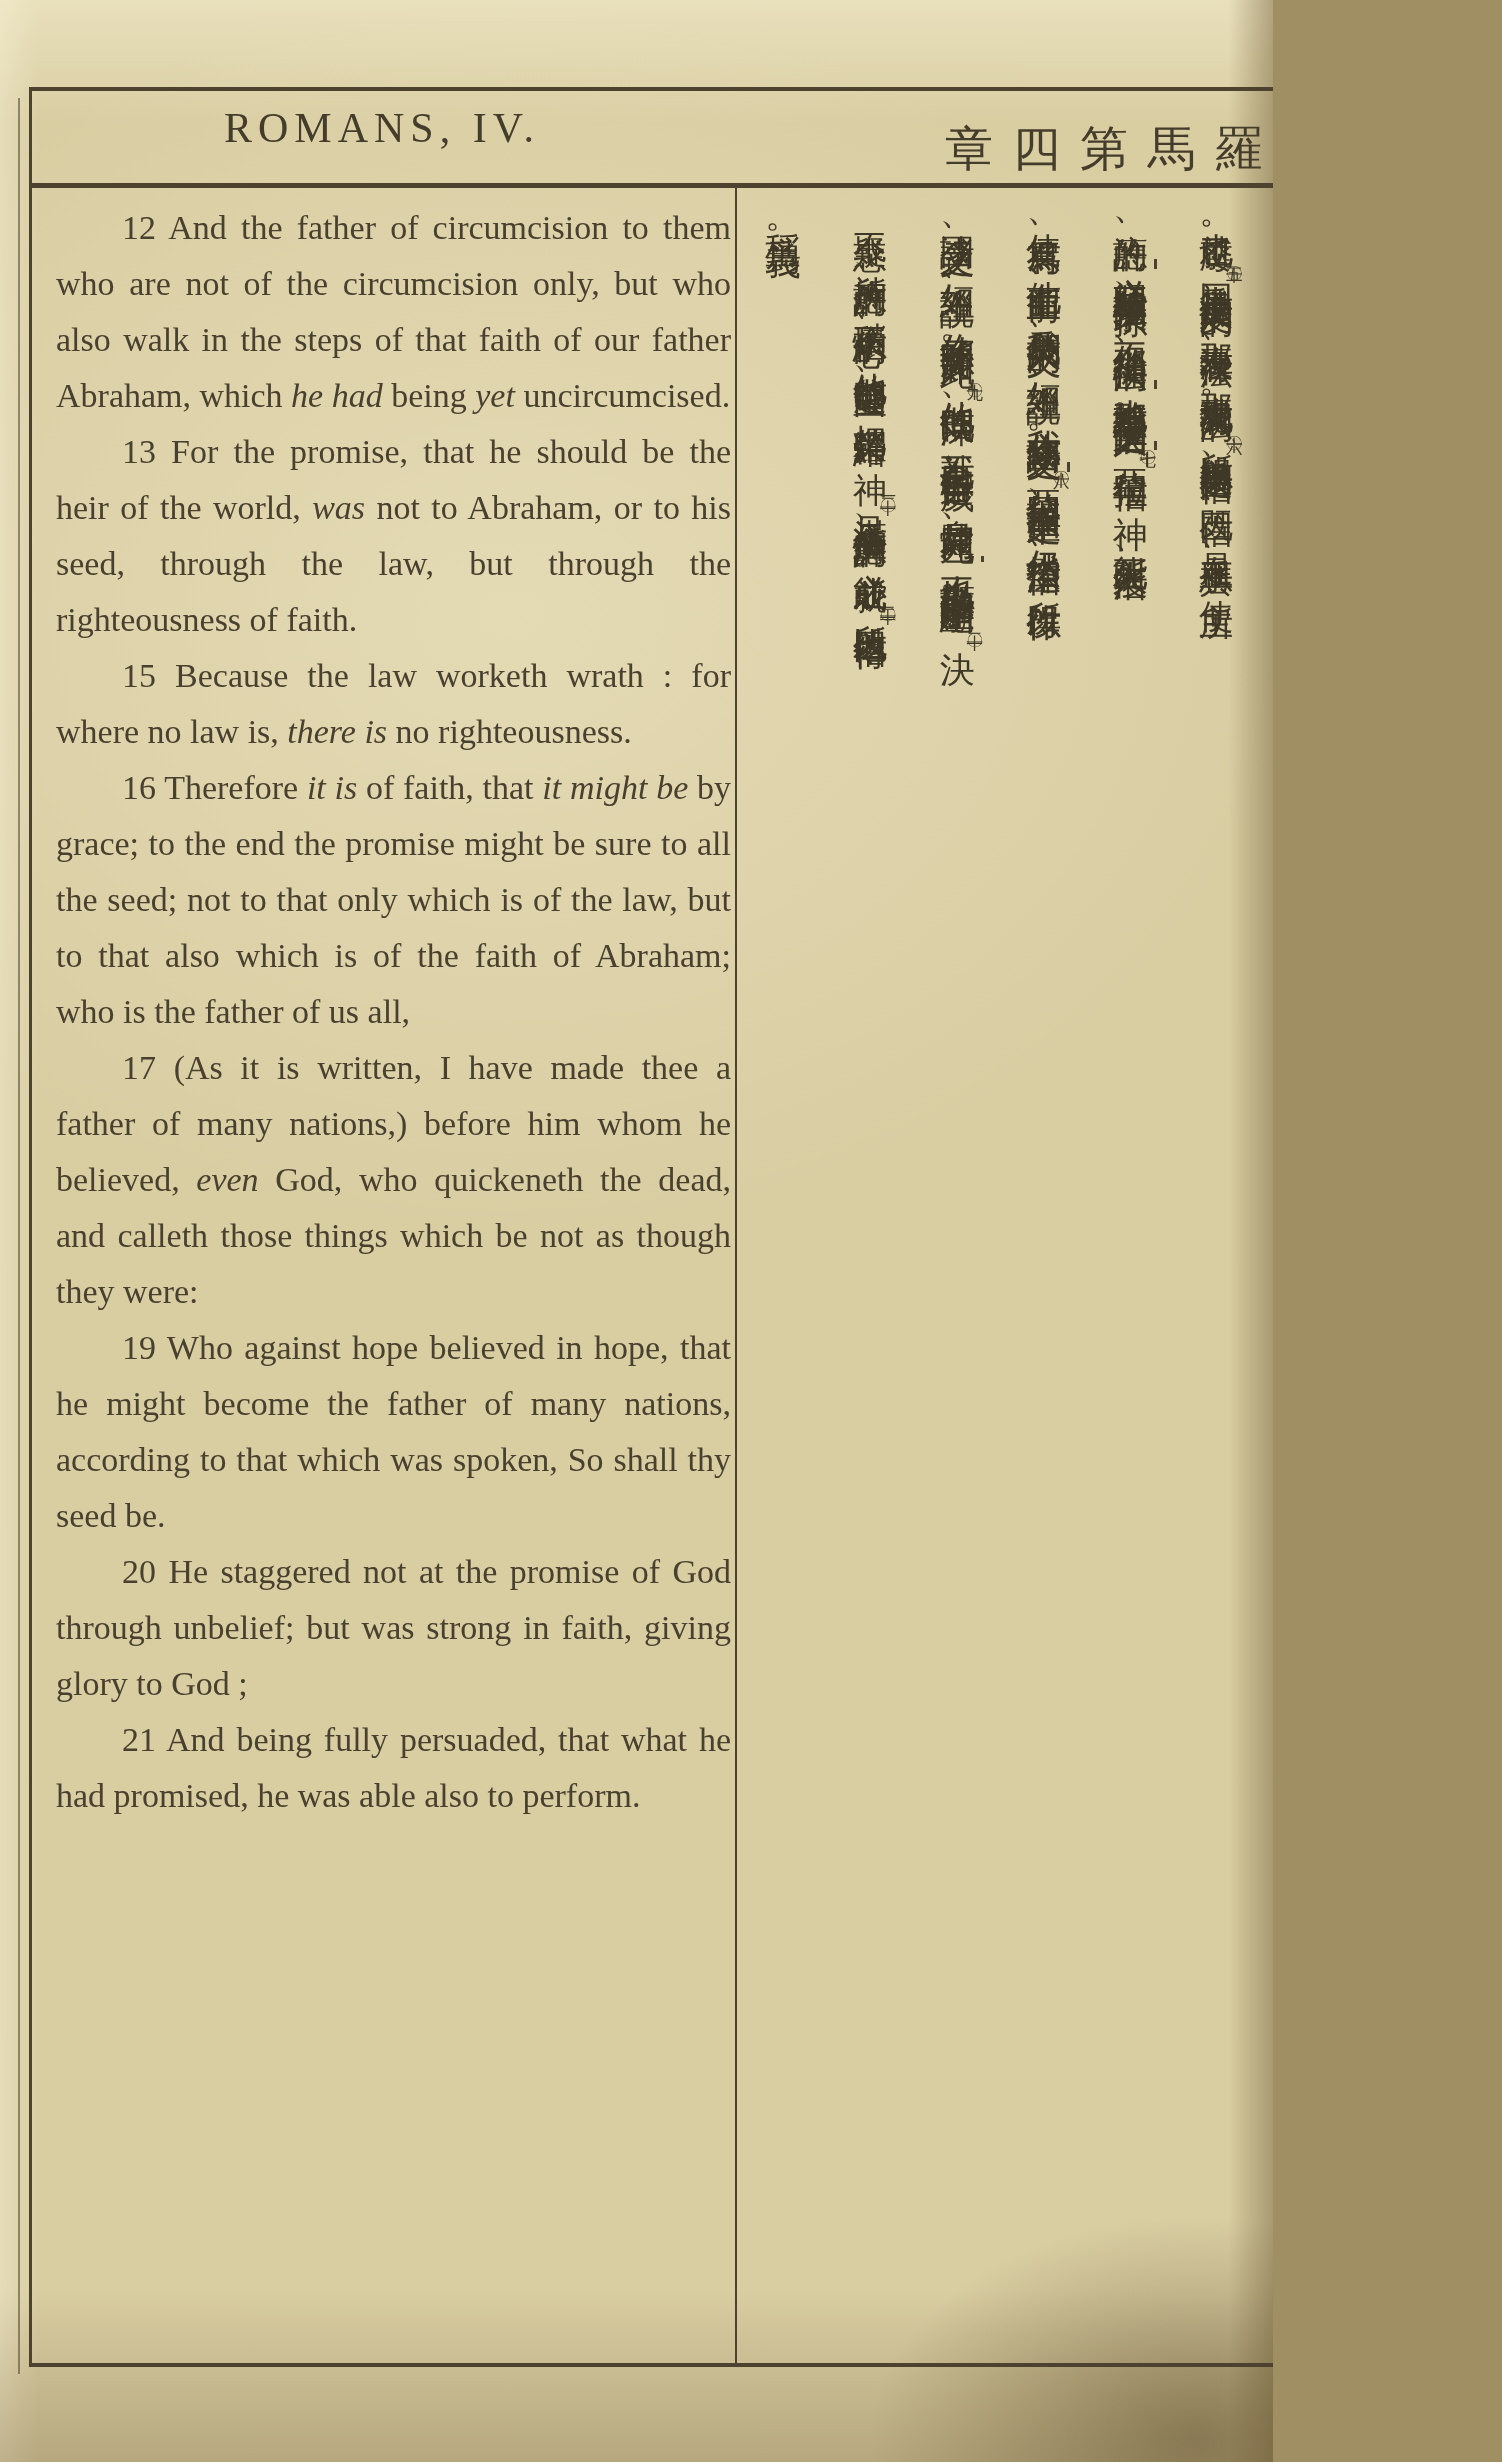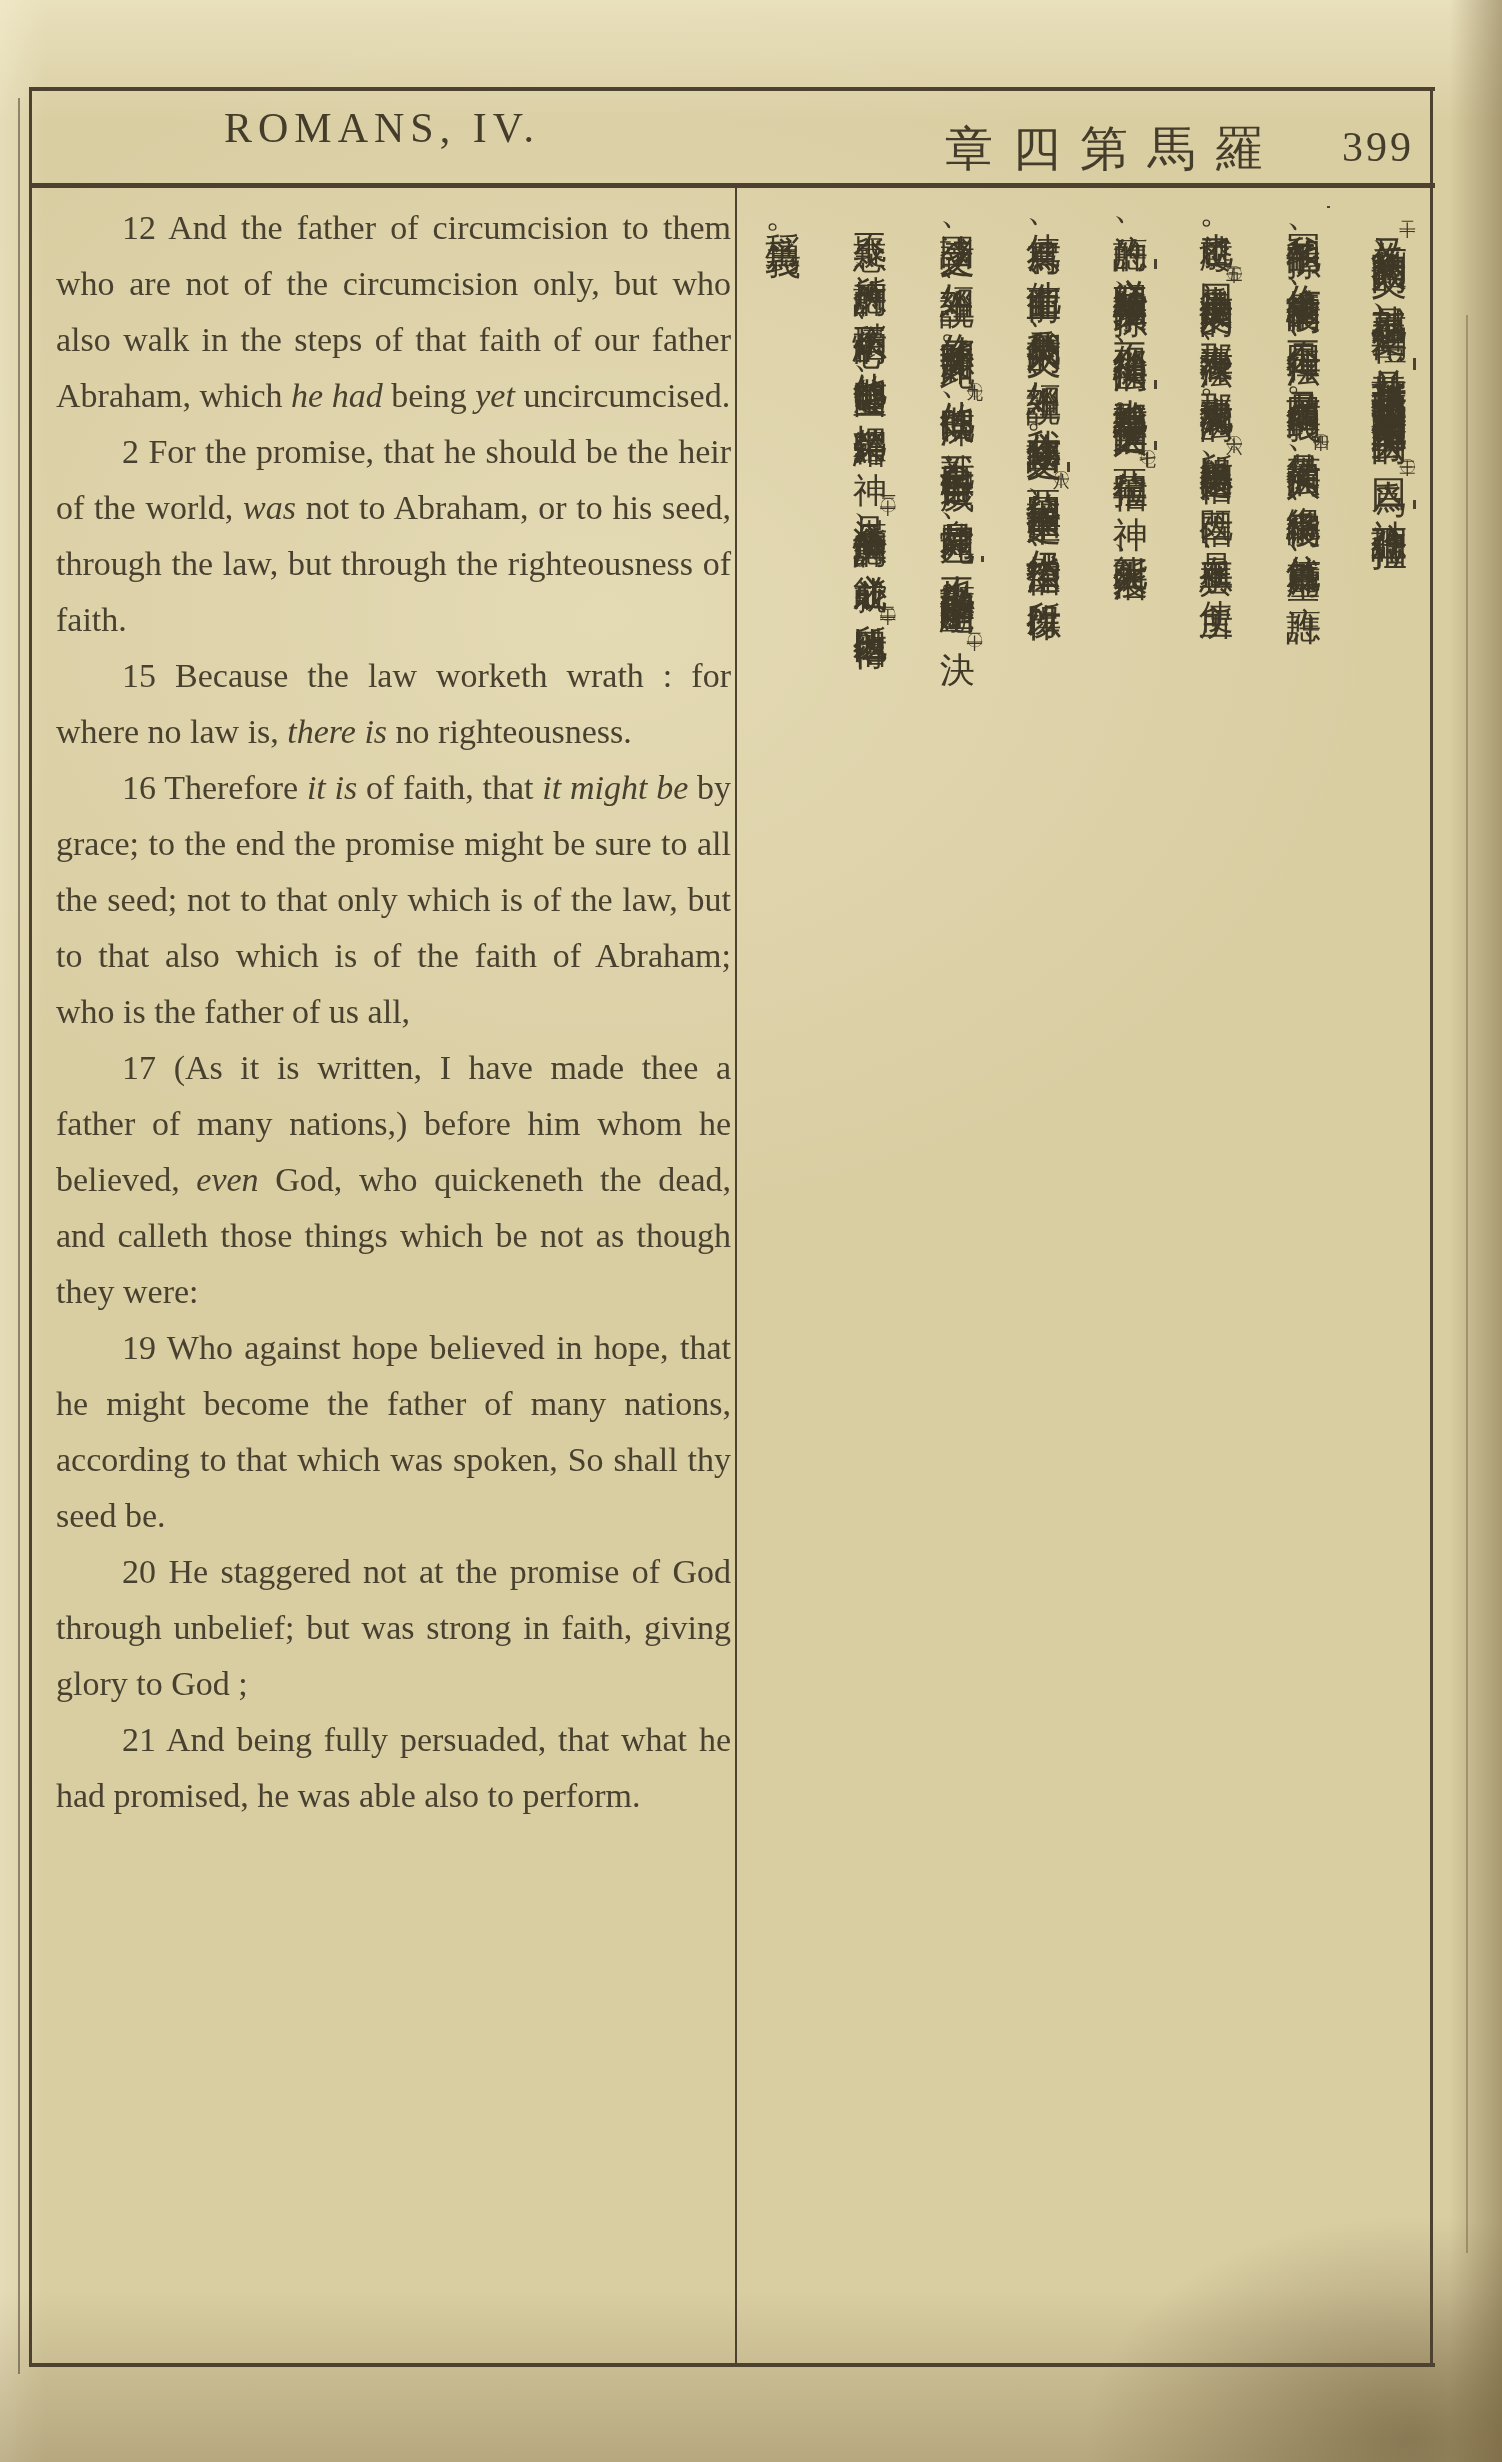--- a/index.html
+++ b/index.html
@@ -1,17 +1,17 @@
 <!DOCTYPE html>
 <html style="font-size:12px"><head>
 <meta charset="utf-8">
 <style>
   html,body{margin:0;padding:0;background:#9f8f63;}
   .sheet{
-    position:relative;width:1502px;height:2462px;overflow:hidden;
+    position:relative;width:1273px;height:2462px;overflow:hidden;
     background-color:#d9cda2;
     background-image:
       radial-gradient(466px 315px at 94% 99%, rgba(96,78,44,0.55), rgba(96,78,44,0) 70%),
       linear-gradient(270deg, rgba(108,90,52,0.45), rgba(108,90,52,0) 3.5%),
       linear-gradient(0deg, rgba(118,98,60,0.35), rgba(118,98,60,0) 7%),
       linear-gradient(180deg, rgba(246,240,210,0.55), rgba(246,240,210,0) 5%),
       linear-gradient(90deg, rgba(242,236,206,0.5), rgba(242,236,206,0) 3%),
       radial-gradient(1052px 826px at 40% 25%, rgba(248,242,214,0.35), rgba(248,242,214,0) 75%);
     font-family:"Liberation Serif", serif;
     color:#453d2b;
@@ -85,21 +85,21 @@
   <div class="rule rule-right"></div>
   <div class="rule rule-divider"></div>
   <div class="rule edge-shadow"></div>
 
   <div class="hdr-left">ROMANS, IV.</div>
   <div class="hdr-right">章四第馬羅</div>
   <div class="page-num">399</div>
 
   <div class="english">
       <p class="verse"><span class="ct">12 And the father of circumcision to them who are not of the circumcision only, but who also walk in the steps of that faith of our father Abraham, which </span><em>he had</em><span class="ct"> being </span><em>yet</em><span class="ct"> uncircumcised.</span></p>
-      <p class="verse"><span class="ct">2 For the promise, that he should be the heir of the world, </span><em>was</em><span class="ct"> not to Abraham, or to his seed, through the law, but through the righteousness of faith.</span></p>
+      <p class="verse"><span class="ct">13 For the promise, that he should be the heir of the world, </span><em>was</em><span class="ct"> not to Abraham, or to his seed, through the law, but through the righteousness of faith.</span></p>
       <p class="verse"><span class="ct">15 Because the law worketh wrath : for where no law is, </span><em>there is</em><span class="ct"> no righteousness.</span></p>
       <p class="verse"><span class="ct">16 Therefore </span><em>it is</em><span class="ct"> of faith, that </span><em>it might be</em><span class="ct"> by grace; to the end the promise might be sure to all the seed; not to that only which is of the law, but to that also which is of the faith of Abraham; who is the father of us all,</span></p>
       <p class="verse"><span class="ct">17 (As it is written, I have made thee a father of many nations,) before him whom he believed, </span><em>even</em><span class="ct"> God, who quickeneth the dead, and calleth those things which be not as though they were:</span></p>
       <p class="verse"><span class="ct">19 Who against hope believed in hope, that he might become the father of many nations, according to that which was spoken, So shall thy seed be.</span></p>
       <p class="verse"><span class="ct">20 He staggered not at the promise of God through unbelief; but was strong in faith, giving glory to God ;</span></p>
       <p class="verse"><span class="ct">21 And being fully persuaded, that what he had promised, he was able also to perform.</span></p>
     </div>
 
   <div class="chinese">
       <div class="cjk-col"><span class="m">十二</span><span class="ct">又作受割禮的人的父、就是那不但受割禮、並且按著我祖</span><span class="pn">亞伯拉罕</span><span class="ct">未受割禮而信的蹤跡去行的。</span><span class="m">〇十三</span><span class="ct">因爲</span><span class="gap"></span><span class="ct">神應許</span><span class="pn">亞伯拉</span></div>

